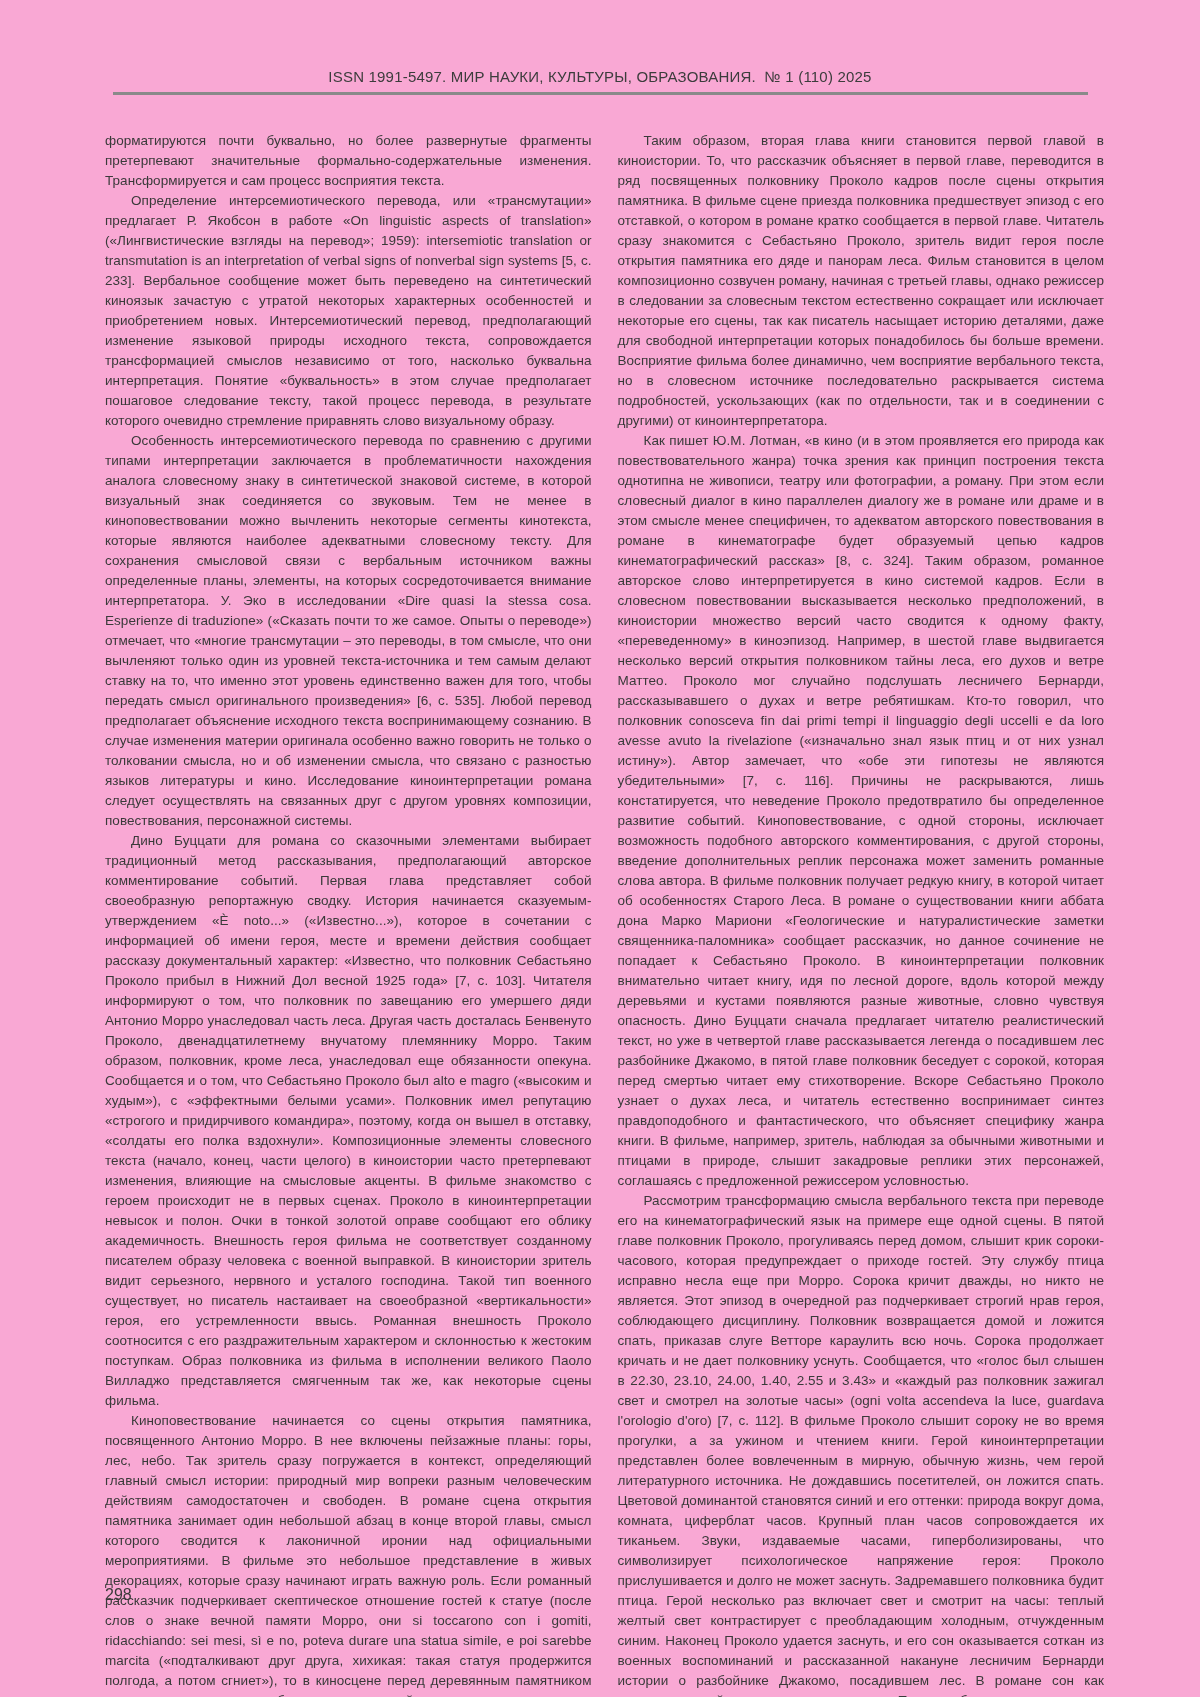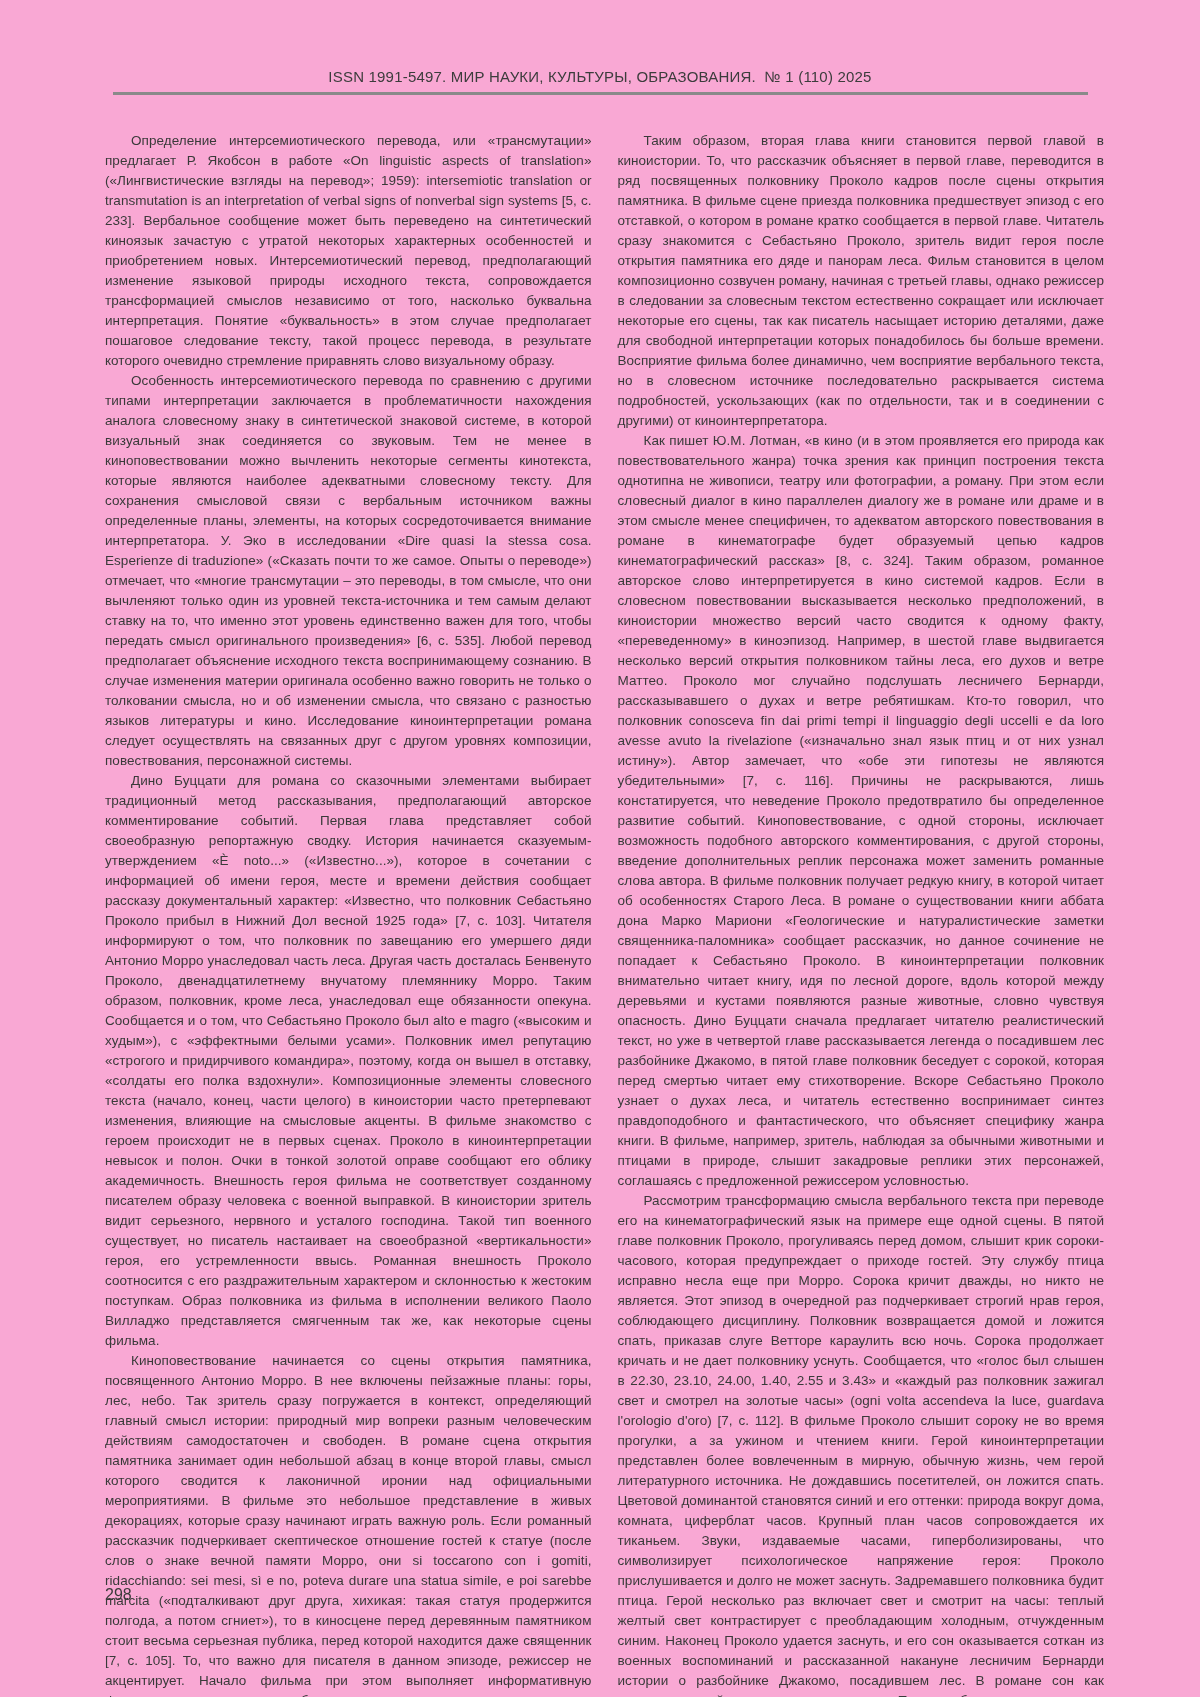--- a/index.html
+++ b/index.html
@@ -51,20 +51,21 @@
 </style>
 </head>
 <body>
 
 <div class="page">
   <div class="header-text">ISSN 1991-5497. МИР НАУКИ, КУЛЬТУРЫ, ОБРАЗОВАНИЯ.&nbsp; № 1 (110) 2025</div>
   <div class="header-rule"></div>
 
   <div class="columns">
     <div class="col" id="col-left">
+        <p class="para"><span>форматируются почти буквально, но более развернутые фрагменты претерпевают значительные формально-содержательные изменения. Трансформируется и сам процесс восприятия текста.</span></p>
         <p class="para indent"><span>Определение интерсемиотического перевода, или «трансмутации» предлагает Р. Якобсон в работе «On linguistic aspects of translation» («Лингвистические взгляды на перевод»; 1959): intersemiotic translation or transmutation is an interpretation of verbal signs of nonverbal sign systems [5, с. 233]. Вербальное сообщение может быть переведено на синтетический киноязык зачастую с утратой некоторых характерных особенностей и приобретением новых. Интерсемиотический перевод, предполагающий изменение языковой природы исходного текста, сопровождается трансформацией смыслов независимо от того, насколько буквальна интерпретация. Понятие «буквальность» в этом случае предполагает пошаговое следование тексту, такой процесс перевода, в результате которого очевидно стремление приравнять слово визуальному образу.</span></p>
         <p class="para indent"><span>Особенность интерсемиотического перевода по сравнению с другими типами интерпретации заключается в проблематичности нахождения аналога словесному знаку в синтетической знаковой системе, в которой визуальный знак соединяется со звуковым. Тем не менее в киноповествовании можно вычленить некоторые сегменты кинотекста, которые являются наиболее адекватными словесному тексту. Для сохранения смысловой связи с вербальным источником важны определенные планы, элементы, на которых сосредоточивается внимание интерпретатора. У. Эко в исследовании «Dire quasi la stessa cosa. Esperienze di traduzione» («Сказать почти то же самое. Опыты о переводе») отмечает, что «многие трансмутации – это переводы, в том смысле, что они вычленяют только один из уровней текста-источника и тем самым делают ставку на то, что именно этот уровень единственно важен для того, чтобы передать смысл оригинального произведения» [6, с. 535]. Любой перевод предполагает объяснение исходного текста воспринимающему сознанию. В случае изменения материи оригинала особенно важно говорить не только о толковании смысла, но и об изменении смысла, что связано с разностью языков литературы и кино. Исследование киноинтерпретации романа следует осуществлять на связанных друг с другом уровнях композиции, повествования, персонажной системы.</span></p>
         <p class="para indent"><span>Дино Буццати для романа со сказочными элементами выбирает традиционный метод рассказывания, предполагающий авторское комментирование событий. Первая глава представляет собой своеобразную репортажную сводку. История начинается сказуемым-утверждением «È noto...» («Известно...»), которое в сочетании с информацией об имени героя, месте и времени действия сообщает рассказу документальный характер: «Известно, что полковник Себастьяно Проколо прибыл в Нижний Дол весной 1925 года» [7, с. 103]. Читателя информируют о том, что полковник по завещанию его умершего дяди Антонио Морро унаследовал часть леса. Другая часть досталась Бенвенуто Проколо, двенадцатилетнему внучатому племяннику Морро. Таким образом, полковник, кроме леса, унаследовал еще обязанности опекуна. Сообщается и о том, что Себастьяно Проколо был </span><span class="it">alto e magro</span><span> («высоким и худым»), с «эффектными белыми усами». Полковник имел репутацию «строгого и придирчивого командира», поэтому, когда он вышел в отставку, «солдаты его полка вздохнули». Композиционные элементы словесного текста (начало, конец, части целого) в киноистории часто претерпевают изменения, влияющие на смысловые акценты. В фильме знакомство с героем происходит не в первых сценах. Проколо в киноинтерпретации невысок и полон. Очки в тонкой золотой оправе сообщают его облику академичность. Внешность героя фильма не соответствует созданному писателем образу человека с военной выправкой. В киноистории зритель видит серьезного, нервного и усталого господина. Такой тип военного существует, но писатель настаивает на своеобразной «вертикальности» героя, его устремленности ввысь. Романная внешность Проколо соотносится с его раздражительным характером и склонностью к жестоким поступкам. Образ полковника из фильма в исполнении великого Паоло Вилладжо представляется смягченным так же, как некоторые сцены фильма.</span></p>
         <p class="para indent"><span>Киноповествование начинается со сцены открытия памятника, посвященного Антонио Морро. В нее включены пейзажные планы: горы, лес, небо. Так зритель сразу погружается в контекст, определяющий главный смысл истории: природный мир вопреки разным человеческим действиям самодостаточен и свободен. В романе сцена открытия памятника занимает один небольшой абзац в конце второй главы, смысл которого сводится к лаконичной иронии над официальными мероприятиями. В фильме это небольшое представление в живых декорациях, которые сразу начинают играть важную роль. Если романный рассказчик подчеркивает скептическое отношение гостей к статуе (после слов о знаке вечной памяти Морро, они </span><span class="it">si toccarono con i gomiti, ridacchiando: sei mesi, sì e no, poteva durare una statua simile, e poi sarebbe marcita</span><span> («подталкивают друг друга, хихикая: такая статуя продержится полгода, а потом сгниет»), то в киносцене перед деревянным памятником стоит весьма серьезная публика, перед которой находится даже священник [7, с. 105]. То, что важно для писателя в данном эпизоде, режиссер не акцентирует. Начало фильма при этом выполняет информативную функцию, связанную с приобщением зрителя к истории и созвучную функции романного начала. Серьезную киносцену оживляет эпизод с улетевшим от докладчика листом, что весело комментируют приглашенные на торжество дети. Дождь становится еще одним элементом, сообщающим сцене движение: публика волнуется, раскрывает зонтики и поспешно удаляется. Природа не учитывает планов людей.</span></p>
       </div>
     <div class="col" id="col-right">
         <p class="para indent"><span>Таким образом, вторая глава книги становится первой главой в киноистории. То, что рассказчик объясняет в первой главе, переводится в ряд посвященных полковнику Проколо кадров после сцены открытия памятника. В фильме сцене приезда полковника предшествует эпизод с его отставкой, о котором в романе кратко сообщается в первой главе. Читатель сразу знакомится с Себастьяно Проколо, зритель видит героя после открытия памятника его дяде и панорам леса. Фильм становится в целом композиционно созвучен роману, начиная с третьей главы, однако режиссер в следовании за словесным текстом естественно сокращает или исключает некоторые его сцены, так как писатель насыщает историю деталями, даже для свободной интерпретации которых понадобилось бы больше времени. Восприятие фильма более динамично, чем восприятие вербального текста, но в словесном источнике последовательно раскрывается система подробностей, ускользающих (как по отдельности, так и в соединении с другими) от киноинтерпретатора.</span></p>
         <p class="para indent"><span>Как пишет Ю.М. Лотман, «в кино (и в этом проявляется его природа как повествовательного жанра) точка зрения как принцип построения текста однотипна не живописи, театру или фотографии, а роману. При этом если словесный диалог в кино параллелен диалогу же в романе или драме и в этом смысле менее специфичен, то адекватом авторского повествования в романе в кинематографе будет образуемый цепью кадров кинематографический рассказ» [8, с. 324]. Таким образом, романное авторское слово интерпретируется в кино системой кадров. Если в словесном повествовании высказывается несколько предположений, в киноистории множество версий часто сводится к одному факту, «переведенному» в киноэпизод. Например, в шестой главе выдвигается несколько версий открытия полковником тайны леса, его духов и ветре Маттео. Проколо мог случайно подслушать лесничего Бернарди, рассказывавшего о духах и ветре ребятишкам. Кто-то говорил, что полковник </span><span class="it">conosceva fin dai primi tempi il linguaggio degli uccelli e da loro avesse avuto la rivelazione</span><span> («изначально знал язык птиц и от них узнал истину»). Автор замечает, что «обе эти гипотезы не являются убедительными» [7, с. 116]. Причины не раскрываются, лишь констатируется, что неведение Проколо предотвратило бы определенное развитие событий. Киноповествование, с одной стороны, исключает возможность подобного авторского комментирования, с другой стороны, введение дополнительных реплик персонажа может заменить романные слова автора. В фильме полковник получает редкую книгу, в которой читает об особенностях Старого Леса. В романе о существовании книги аббата дона Марко Мариони «Геологические и натуралистические заметки священника-паломника» сообщает рассказчик, но данное сочинение не попадает к Себастьяно Проколо. В киноинтерпретации полковник внимательно читает книгу, идя по лесной дороге, вдоль которой между деревьями и кустами появляются разные животные, словно чувствуя опасность. Дино Буццати сначала предлагает читателю реалистический текст, но уже в четвертой главе рассказывается легенда о посадившем лес разбойнике Джакомо, в пятой главе полковник беседует с сорокой, которая перед смертью читает ему стихотворение. Вскоре Себастьяно Проколо узнает о духах леса, и читатель естественно воспринимает синтез правдоподобного и фантастического, что объясняет специфику жанра книги. В фильме, например, зритель, наблюдая за обычными животными и птицами в природе, слышит закадровые реплики этих персонажей, соглашаясь с предложенной режиссером условностью.</span></p>
         <p class="para indent"><span>Рассмотрим трансформацию смысла вербального текста при переводе его на кинематографический язык на примере еще одной сцены. В пятой главе полковник Проколо, прогуливаясь перед домом, слышит крик сороки-часового, которая предупреждает о приходе гостей. Эту службу птица исправно несла еще при Морро. Сорока кричит дважды, но никто не является. Этот эпизод в очередной раз подчеркивает строгий нрав героя, соблюдающего дисциплину. Полковник возвращается домой и ложится спать, приказав слуге Ветторе караулить всю ночь. Сорока продолжает кричать и не дает полковнику уснуть. Сообщается, что «голос был слышен в 22.30, 23.10, 24.00, 1.40, 2.55 и 3.43» и «каждый раз полковник зажигал свет и смотрел на золотые часы» (</span><span class="it">ogni volta accendeva la luce, guardava l'orologio d'oro</span><span>) [7, с. 112]. В фильме Проколо слышит сороку не во время прогулки, а за ужином и чтением книги. Герой киноинтерпретации представлен более вовлеченным в мирную, обычную жизнь, чем герой литературного источника. Не дождавшись посетителей, он ложится спать. Цветовой доминантой становятся синий и его оттенки: природа вокруг дома, комната, циферблат часов. Крупный план часов сопровождается их тиканьем. Звуки, издаваемые часами, гиперболизированы, что символизирует психологическое напряжение героя: Проколо прислушивается и долго не может заснуть. Задремавшего полковника будит птица. Герой несколько раз включает свет и смотрит на часы: теплый желтый свет контрастирует с преобладающим холодным, отчужденным синим. Наконец Проколо удается заснуть, и его сон оказывается соткан из военных воспоминаний и рассказанной накануне лесничим Бернарди истории о разбойнике Джакомо, посадившем лес. В романе сон как психологический элемент отсутствует. Таким образом, киноистория становится эмоционально усложненной, а образ полковника раскрывается сквозь призму душевных волнений. Зритель видит, как Проколо пробуждается от очередного крика сороки, сидя в кресле, в которое он перебрался, потеряв надежду на спокойный сон. Визуализация психологического состояния героя вызывает у зрителя сочувствие. Убийство птицы романным героем, изначально представленным сухим, бесчувственным формалистом, одновременно предсказуемо и безэмоционально, то же действие киногероя мотивированно и отмечено чувствительностью.</span></p>
       </div>

